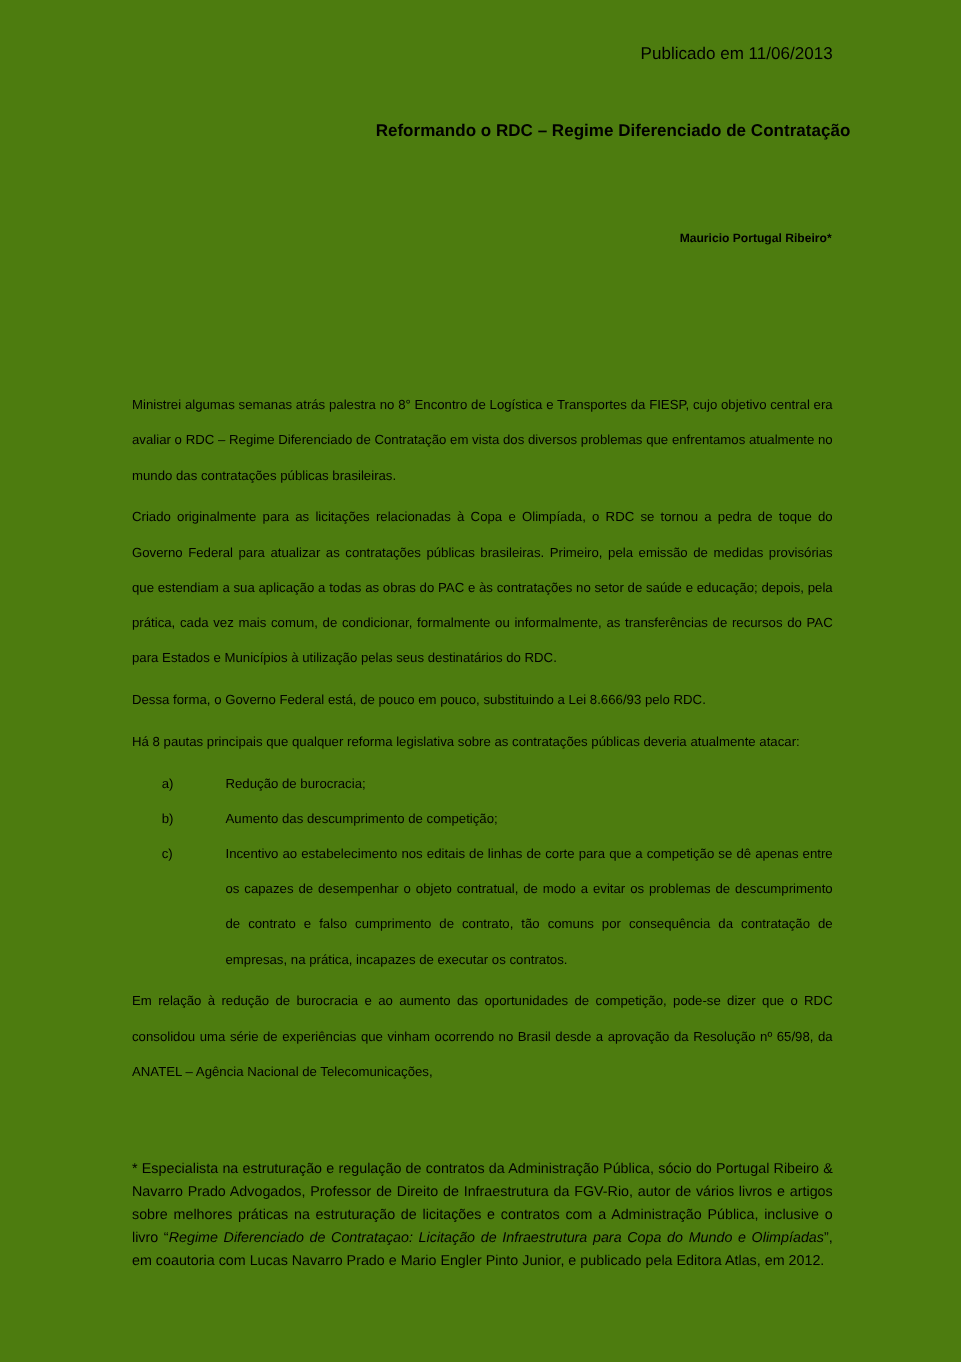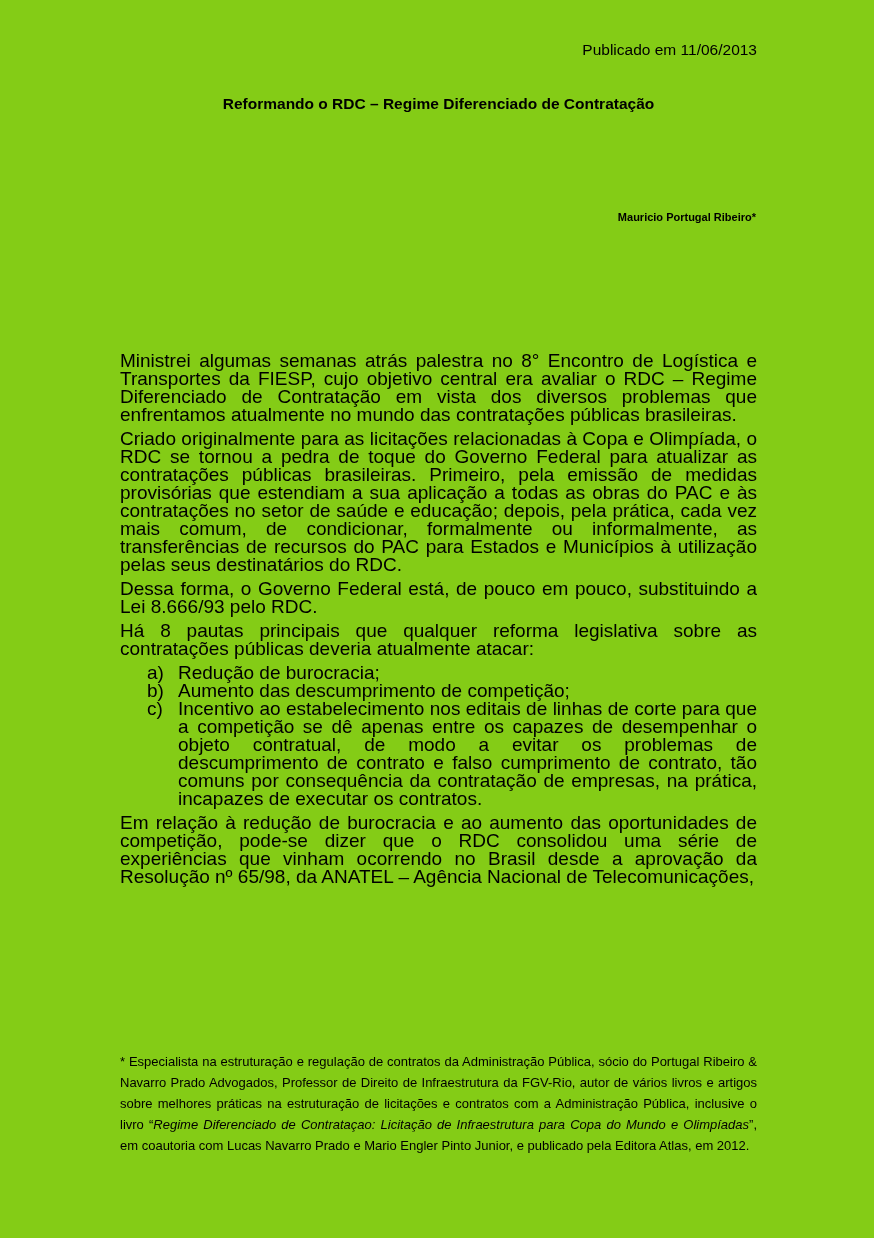--- a/index.html
+++ b/index.html
@@ -4,58 +4,58 @@
 <style>
   html, body {
     margin: 0;
     padding: 0;
     background: #ffffff;
   }
   .page {
     position: relative;
     width: 874px;
     height: 1238px;
-    background: #84cc16;
+    background: #4d7c0f;
     color: #000000;
     font-family: "Liberation Sans", sans-serif;
     overflow: hidden;
   }
   .date {
     position: absolute;
     top: 40px;
     right: 117px;
     font-size: 15.5px;
     line-height: 20px;
   }
   .title {
     position: absolute;
     top: 93px;
     left: 120px;
     width: 637px;
-    margin: 0;
-    text-align: center;
+    margin: 16px;
+    text-align: right;
     font-size: 15.5px;
     font-weight: bold;
     line-height: 22px;
   }
   .author {
     position: absolute;
     top: 207px;
     right: 118px;
     font-size: 11px;
     font-weight: bold;
     line-height: 20px;
   }
   .body {
     position: absolute;
     top: 352px;
     left: 120px;
     width: 637px;
-    font-size: 19px;
-    line-height: 18px;
+    font-size: 12px;
+    line-height: 32px;
     text-align: justify;
     max-height: 696px;
     overflow: hidden;
   }
   .body p {
     margin: 0 0 6px 0;
   }
   .list {
     margin: 0 0 6px 0;
     padding-left: 27px;
@@ -63,20 +63,21 @@
   .list-item {
     display: flex;
   }
   .list-marker {
     flex: none;
     width: 31px;
   }
   .list-item-text {
     flex: 1 1 auto;
     text-align: justify;
+    margin-left: 27px;
   }
   .footnote {
     position: absolute;
     top: 1051px;
     left: 120px;
     width: 637px;
     font-size: 13px;
     line-height: 21px;
     text-align: justify;
   }

